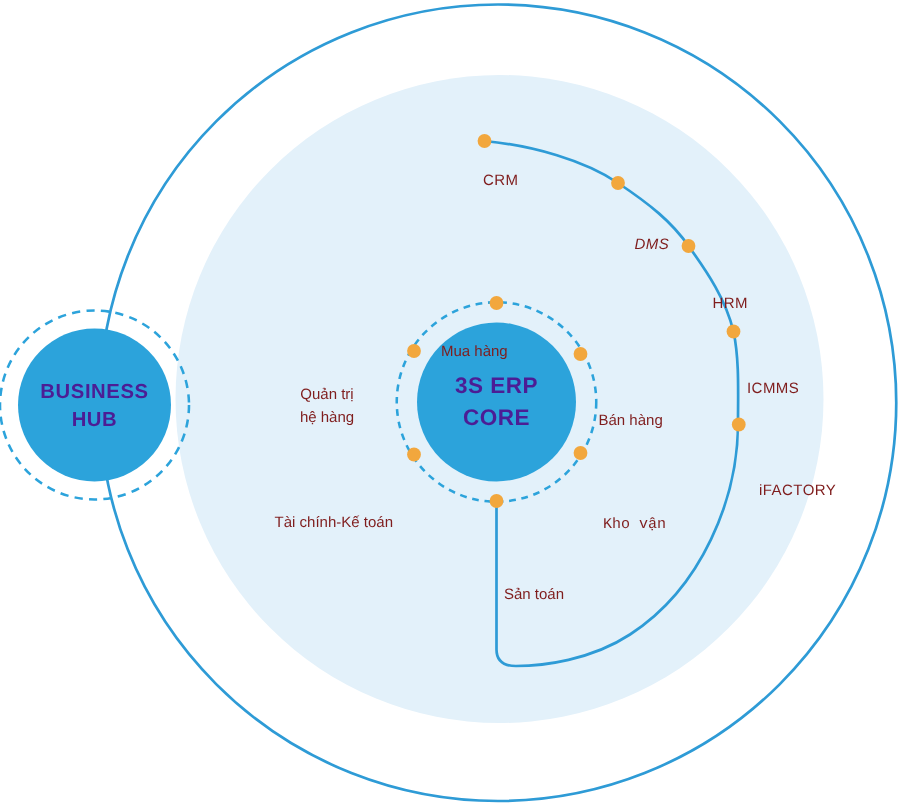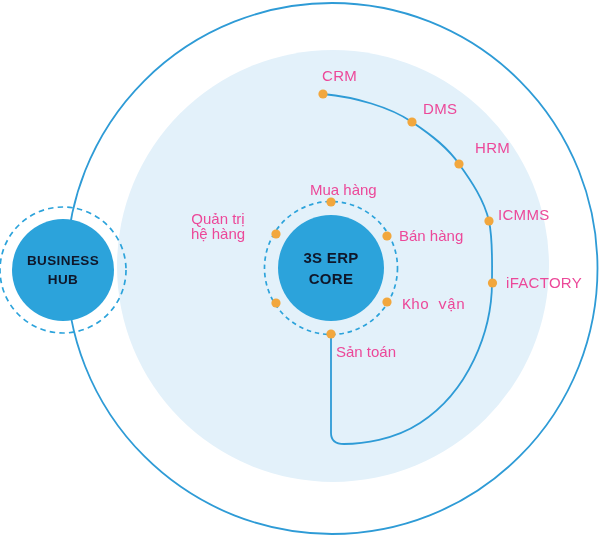--- a/index.html
+++ b/index.html
@@ -9,47 +9,48 @@
     overflow:hidden;
     background:#ffffff;
     font-family:"Liberation Sans", sans-serif;
   }
   #geo{position:absolute;left:0;top:0;width:600px;height:539px;}
 
   .solid-circle{
     position:absolute;
     border-radius:50%;
     background:#2ca3db;
-    color:#0f172a;
+    color:#4c1d95;
     display:flex;
     flex-direction:column;
     align-items:center;
     justify-content:center;
     text-align:center;
     font-weight:bold;
   }
   #hub-circle{left:12px;top:219px;width:102px;height:102px;
     font-size:13.5px;line-height:19px;letter-spacing:0.4px;}
   #core-circle{left:278px;top:215px;width:106px;height:106px;
     font-size:15px;line-height:21px;letter-spacing:0.3px;}
 
   .module-label{
     position:absolute;
-    color:#ec4899;
-    font-size:15px;
+    color:#7f1d1d;
+    font-size:10px;
     line-height:15px;
     white-space:nowrap;
+    margin-top:45px;
   }
   .sat-label{letter-spacing:0.3px;}
   #lbl-crm      {left:322px;top:68px;}
-  #lbl-dms      {left:423px;top:101px;}
-  #lbl-hrm      {left:475px;top:140px;}
+  #lbl-dms      {left:423px;top:111px;font-style:italic;}
+  #lbl-hrm      {left:475px;top:150px;}
   #lbl-icmms    {left:498px;top:207px;}
   #lbl-ifactory {left:506px;top:275px;}
-  #lbl-mua-hang {left:310px;top:182px;}
+  #lbl-mua-hang {left:294px;top:182px;}
   #lbl-ban-hang {left:399px;top:228px;}
   #lbl-kho-van  {left:402px;top:298px;font-family:Liberation Mono, monospace;}
   #lbl-san-xuat {left:336px;top:344px;}
   #lbl-tai-chinh{left:152px;top:296px;width:110px;text-align:right;}
   #lbl-quan-tri {left:178px;top:211px;width:80px;text-align:center;}
 </style>
 </head>
 <body>
 
 <div id="stage">
@@ -99,18 +100,19 @@
   <div id="lbl-crm" class="module-label sat-label">CRM</div>
   <div id="lbl-dms" class="module-label sat-label">DMS</div>
   <div id="lbl-hrm" class="module-label sat-label">HRM</div>
   <div id="lbl-icmms" class="module-label sat-label">ICMMS</div>
   <div id="lbl-ifactory" class="module-label sat-label">iFACTORY</div>
 
   <div id="lbl-mua-hang" class="module-label">Mua hàng</div>
   <div id="lbl-ban-hang" class="module-label">Bán hàng</div>
   <div id="lbl-kho-van" class="module-label">Kho vận</div>
   <div id="lbl-san-xuat" class="module-label">Sản toán</div>
+  <div id="lbl-tai-chinh" class="module-label">Tài chính-Kế toán</div>
   <div id="lbl-quan-tri" class="module-label">
     <div>Quản trị</div>
     <div>hệ hàng</div>
   </div>
 
 </div>
 
 </body></html>

